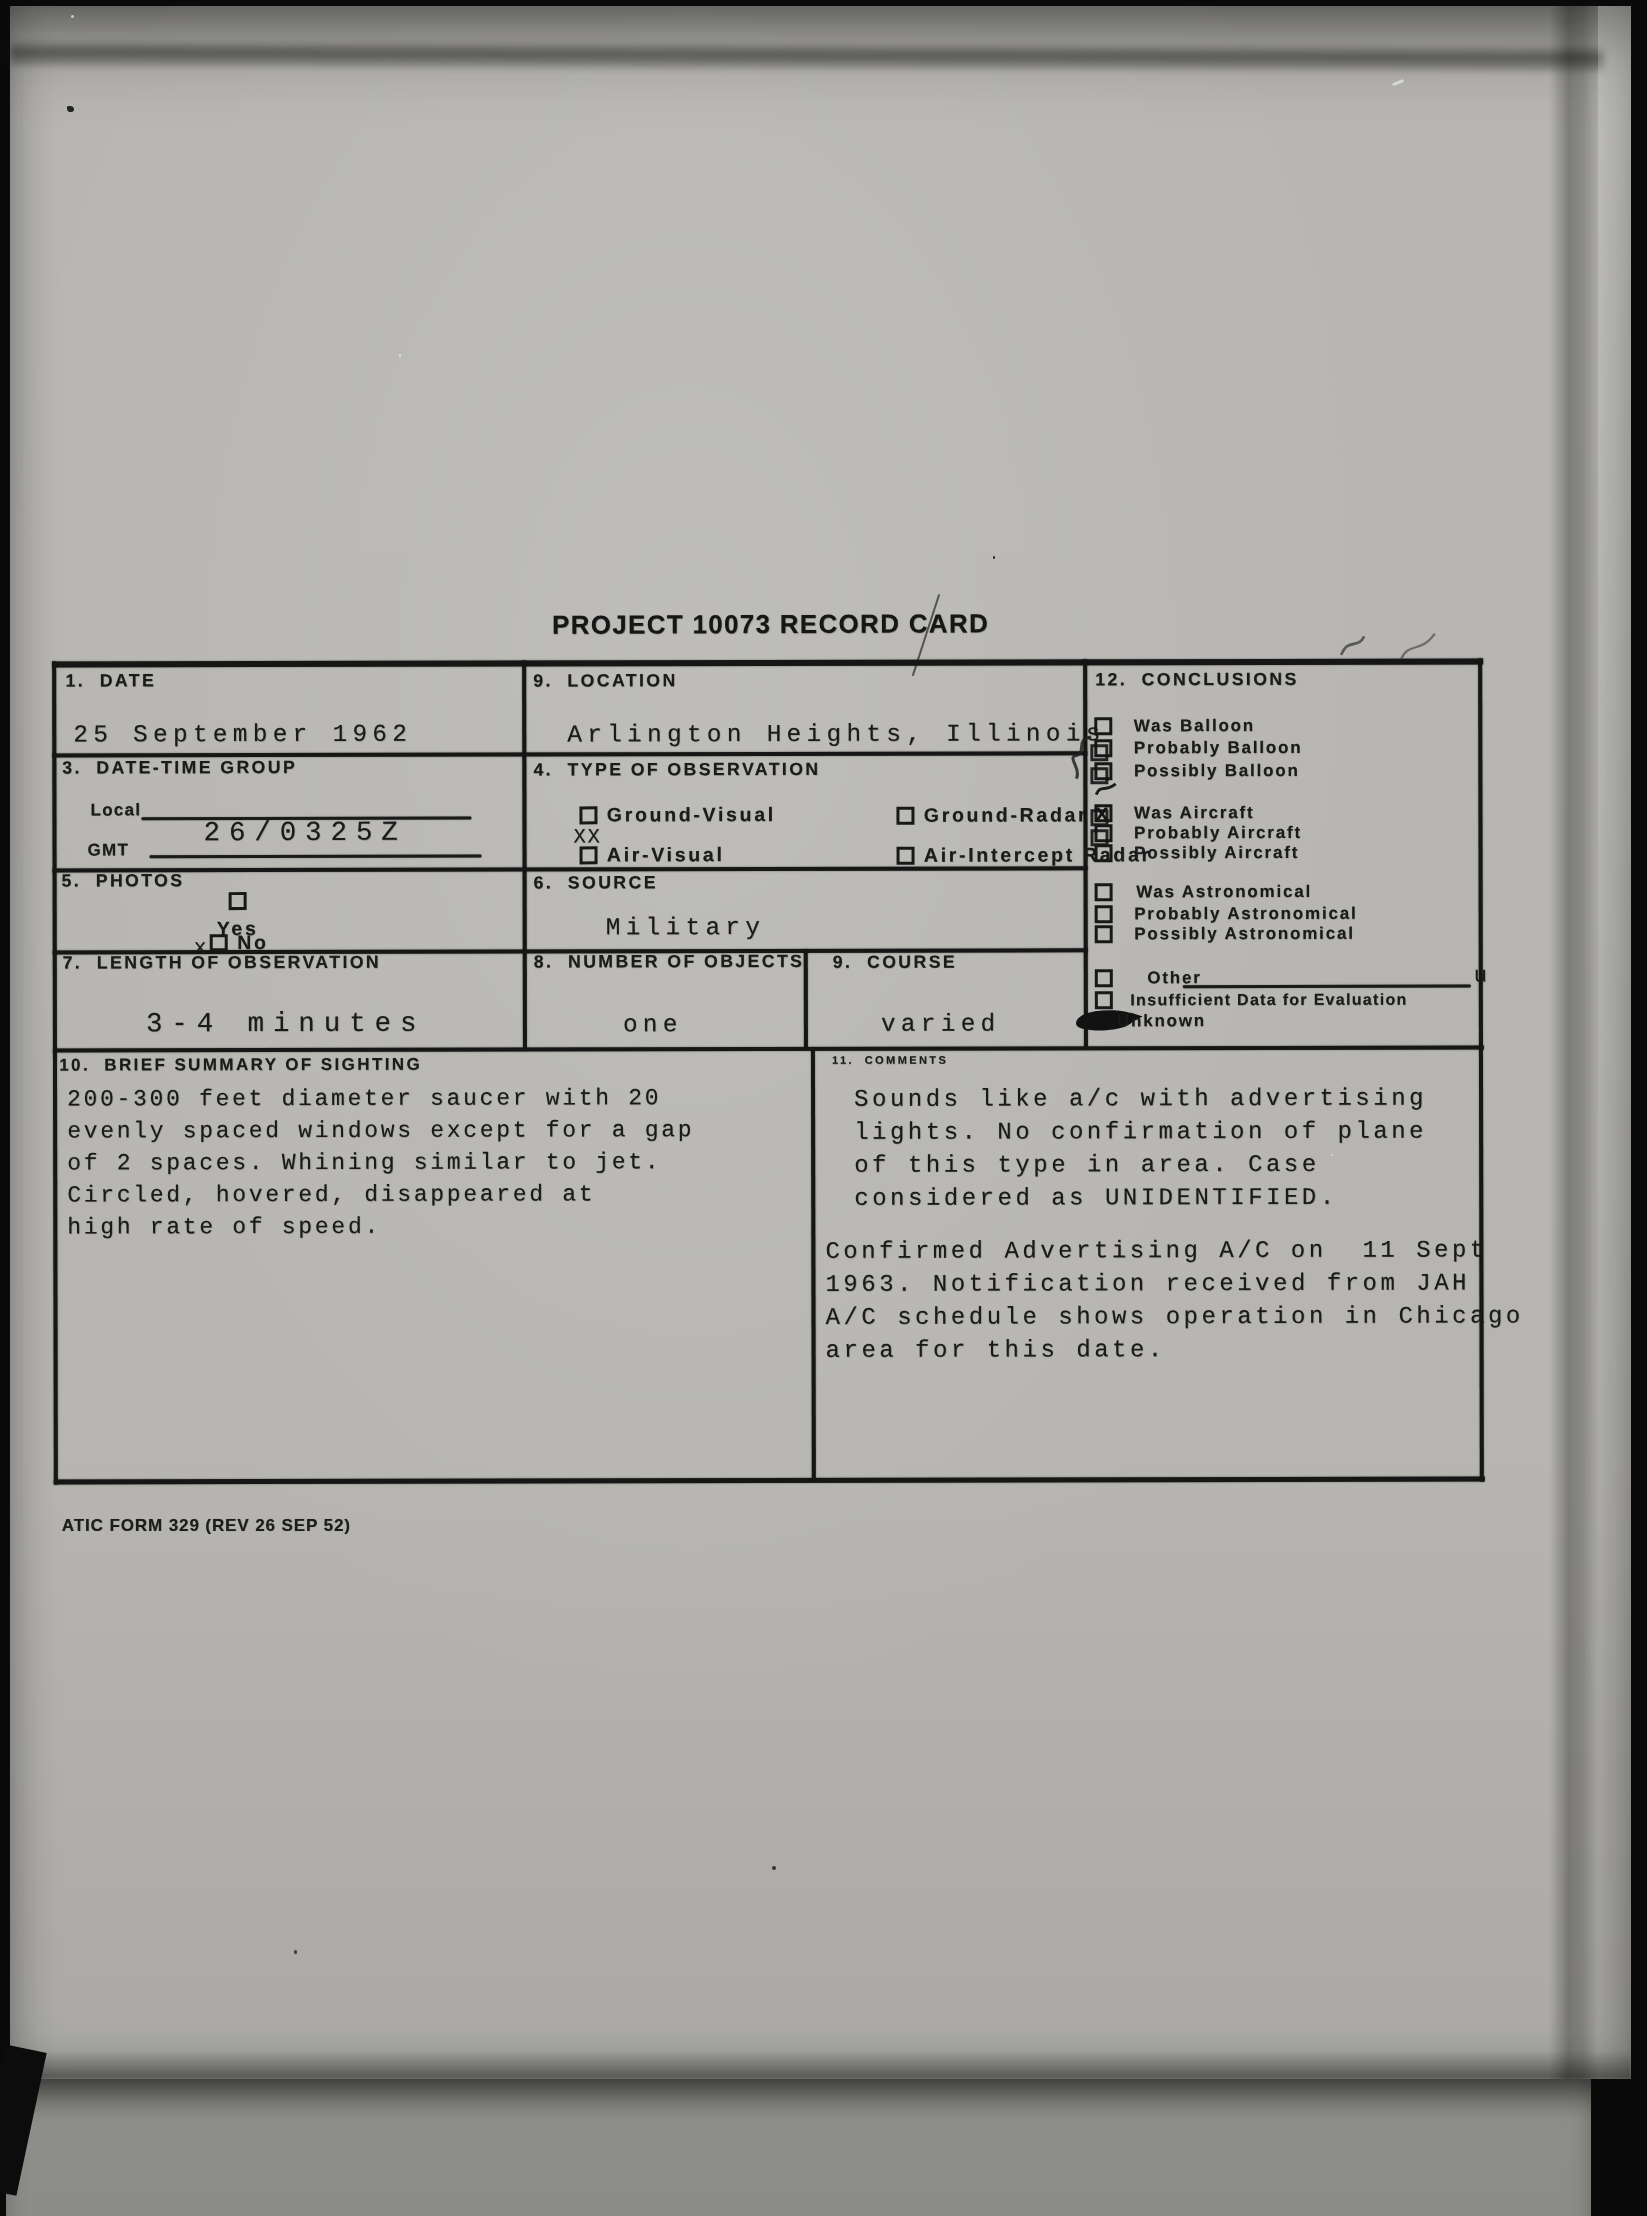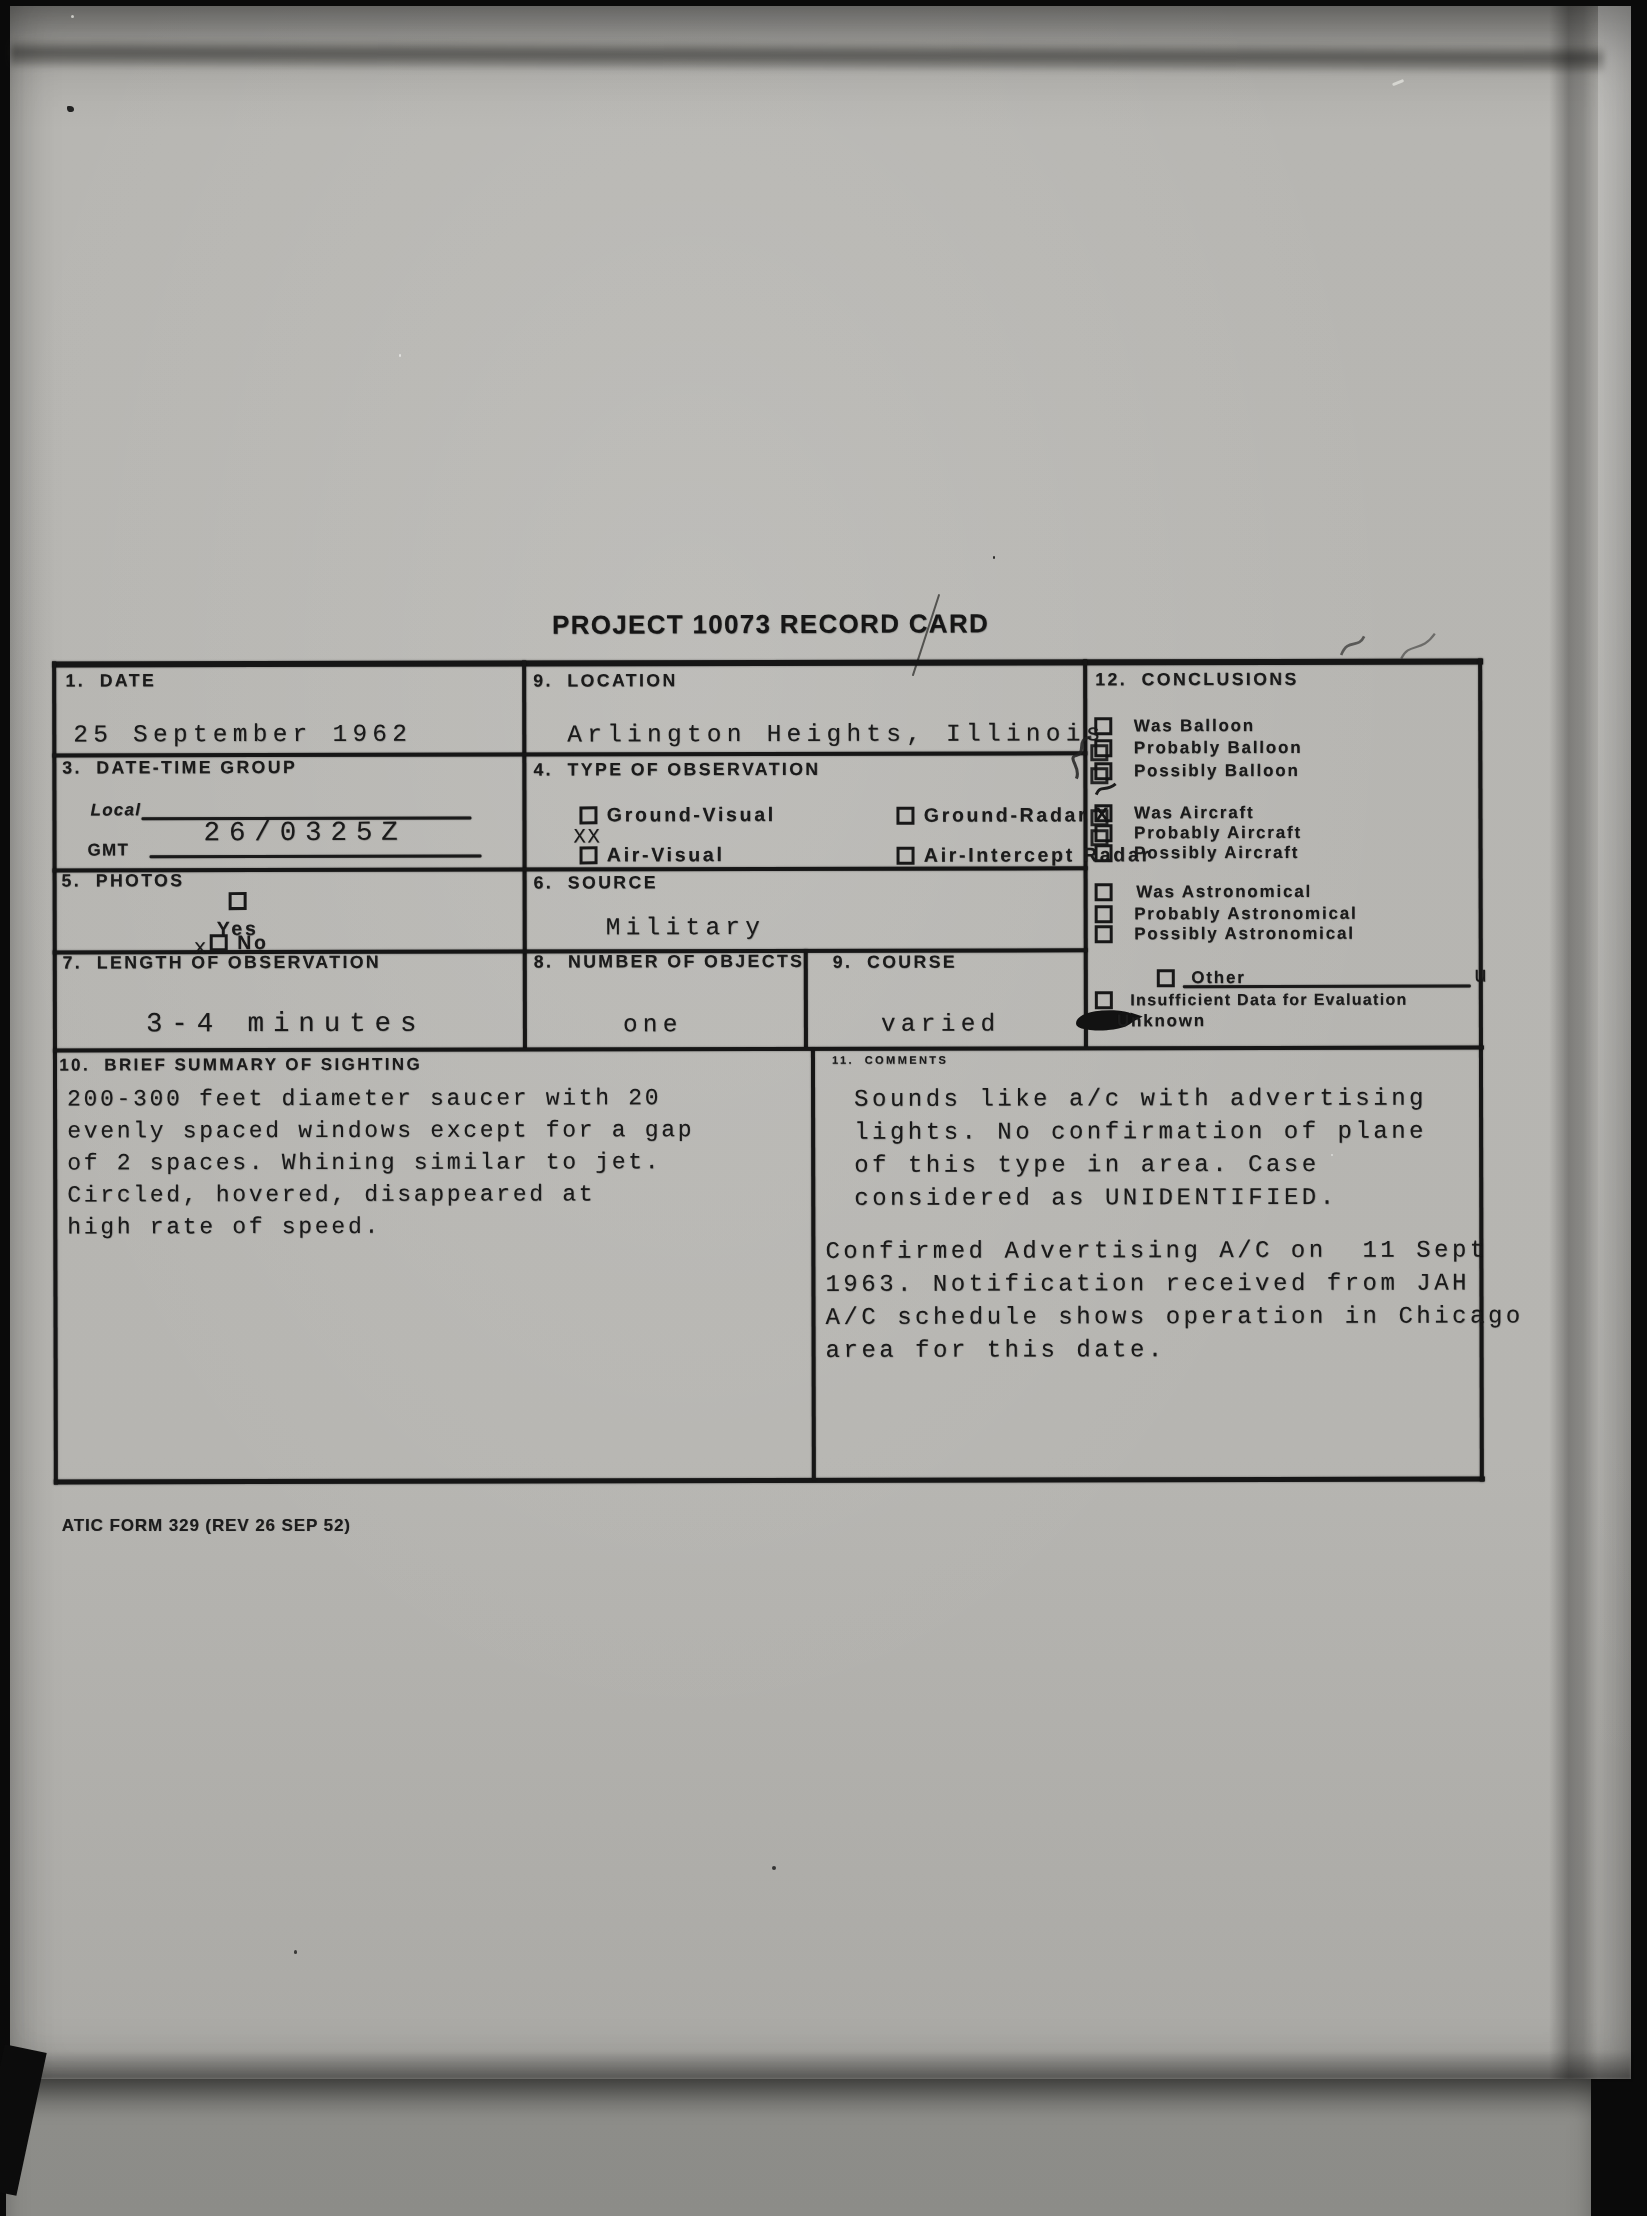--- a/index.html
+++ b/index.html
@@ -112,21 +112,21 @@
       <div class="ln" style="left:0;top:289px;width:1035px;height:4px;"></div>
       <div class="ln" style="left:0;top:387px;width:1431px;height:4.4px;"></div>
 
       <div class="lbl" style="left:13.3px;top:10.6px;">1.  DATE</div>
       <div class="typed tv" style="left:21px;top:60px;z-index:5;">25 September 1962</div>
 
       <div class="lbl" style="left:481px;top:11.5px;">9.  LOCATION</div>
       <div class="typed tv" style="left:515px;top:61px;z-index:5;">Arlington Heights, Illinois</div>
 
       <div class="lbl" style="left:9.8px;top:98px;">3.  DATE-TIME GROUP</div>
-      <div class="lbl" style="left:38px;top:140px;font-size:17px;letter-spacing:1.3px;font-style:italic;">Local</div>
+      <div class="lbl" style="left:38px;top:140px;font-size:17px;letter-spacing:1.3px;">Local</div>
       <div class="uline" style="left:89px;top:156px;width:330px;"></div>
       <div class="lbl" style="left:35px;top:180px;font-size:17px;letter-spacing:1.3px;">GMT</div>
       <div class="typed tvl" style="left:151px;top:156px;">26/0325Z</div>
       <div class="uline" style="left:97px;top:194px;width:332px;"></div>
 
       <div class="lbl" style="left:481px;top:101px;">4.  TYPE OF OBSERVATION</div>
       <div class="optrow" style="left:527px;top:145px;">
         <span class="box"></span>
         <span class="olabel">Ground-Visual</span>
       </div>
@@ -224,21 +224,21 @@
       </div>
       <div class="crow" style="left:1042px;top:246px;">
         <span class="box"></span>
         <span class="clabel">Probably Astronomical</span>
       </div>
       <div class="crow" style="left:1042px;top:266px;">
         <span class="box"></span>
         <span class="clabel">Possibly Astronomical</span>
       </div>
 
-      <div class="crow" style="left:1104px;top:310px;gap:17px;">
+      <div class="crow" style="left:1042px;top:310px;gap:35px;">
         <span class="box"></span>
         <span class="clabel">Other</span>
       </div>
       <div class="uline" style="left:1130px;top:326px;width:288px;"></div>
       <div class="typed" style="left:1421px;top:305px;font-size:22px;">u</div>
 
       <div class="crow" style="left:1042px;top:332px;gap:18px;">
         <span class="box"></span>
         <span class="clabel" style="font-size:16px;letter-spacing:1.3px;">Insufficient Data for Evaluation</span>
       </div>

